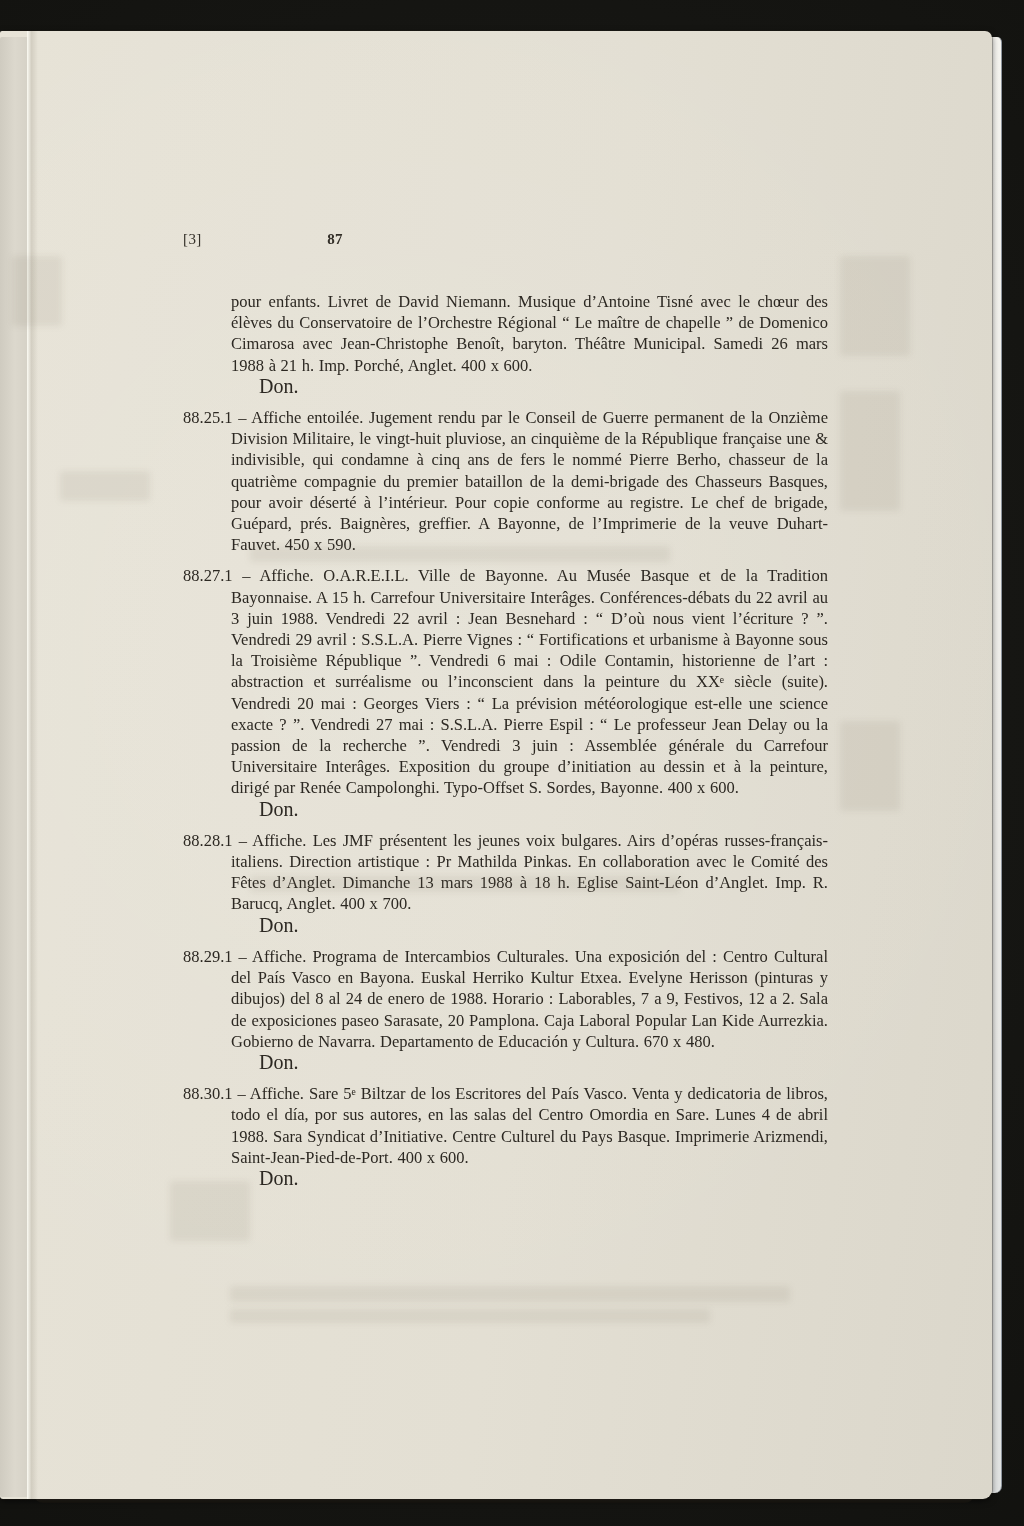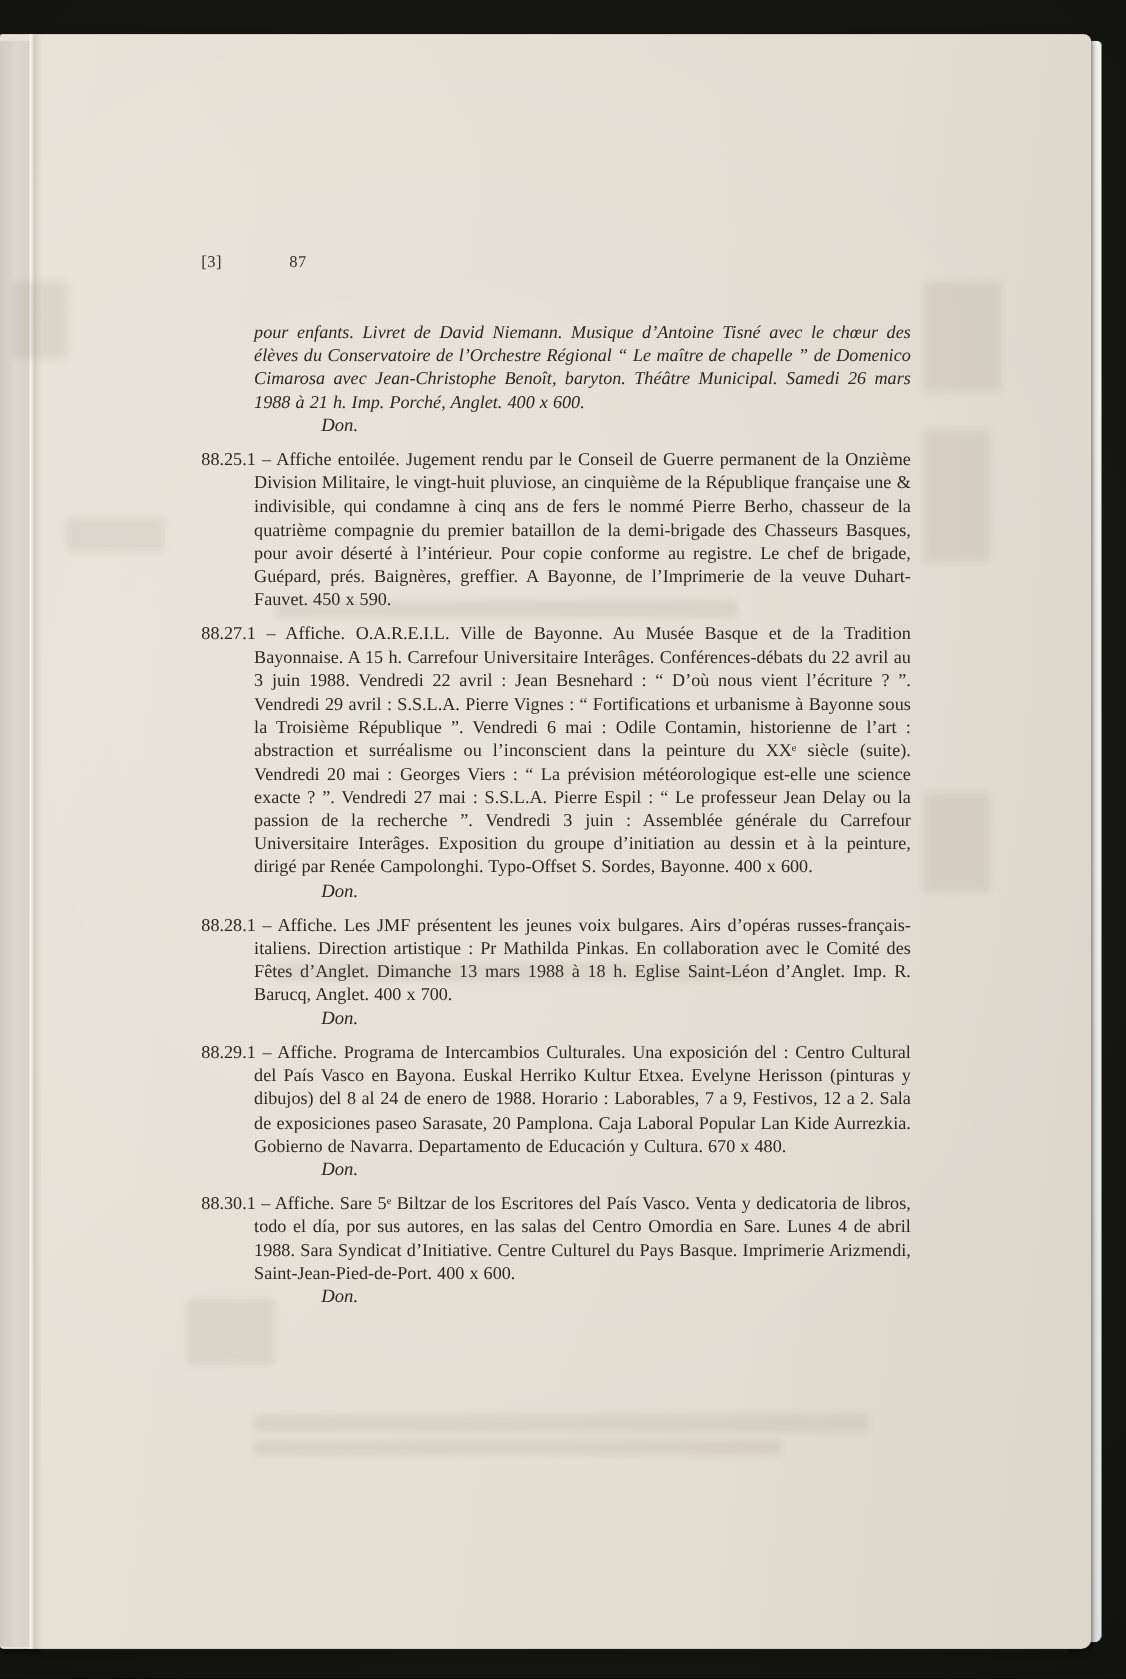--- a/index.html
+++ b/index.html
@@ -39,29 +39,29 @@
     position:absolute;left:27px;top:0;width:11px;height:100%;
     background:linear-gradient(90deg,rgba(255,255,248,0.85) 0%,rgba(120,112,96,0.18) 40%,rgba(120,112,96,0) 100%);
   }
   .content{position:absolute;left:183px;top:200px;width:645px;color:#2c2822;}
   .runhead{
     display:flex;align-items:baseline;height:20px;margin:0 0 40px 0;
     font-size:15px;letter-spacing:0.4px;color:#332f28;
   }
   .runhead .left{width:80px;text-align:left;}
   .runhead .mid{flex:1;text-align:center;letter-spacing:0.6px;}
-  .runhead .right{width:80px;}
+  .runhead .right{width:80px;text-align:right;font-weight:bold;}
   .entry-block{margin:0 0 10px 0;}
   .entry-text{
     margin:0;font-size:16.5px;line-height:21.2px;text-align:justify;
     padding-left:48px;text-indent:-48px;word-spacing:0.5px;
   }
-  .entry-text.no-num{text-indent:0;font-style:italic;}
+  .entry-text.no-num{text-indent:0;}
   .attribution{
-    margin:0 0 0 109px;font-size:17px;line-height:21.2px;font-style:italic;
+    margin:0 0 0 76px;font-size:20px;line-height:21.2px;
   }
   
   .ghost{position:absolute;background:rgba(118,108,90,0.10);filter:blur(3px);border-radius:3px;z-index:3;pointer-events:none;}
 </style>
 </head>
 <body>
 
 <div class="scan">
   <div class="under-edge-right"></div>
   <div class="under-edge-bottom"></div>

